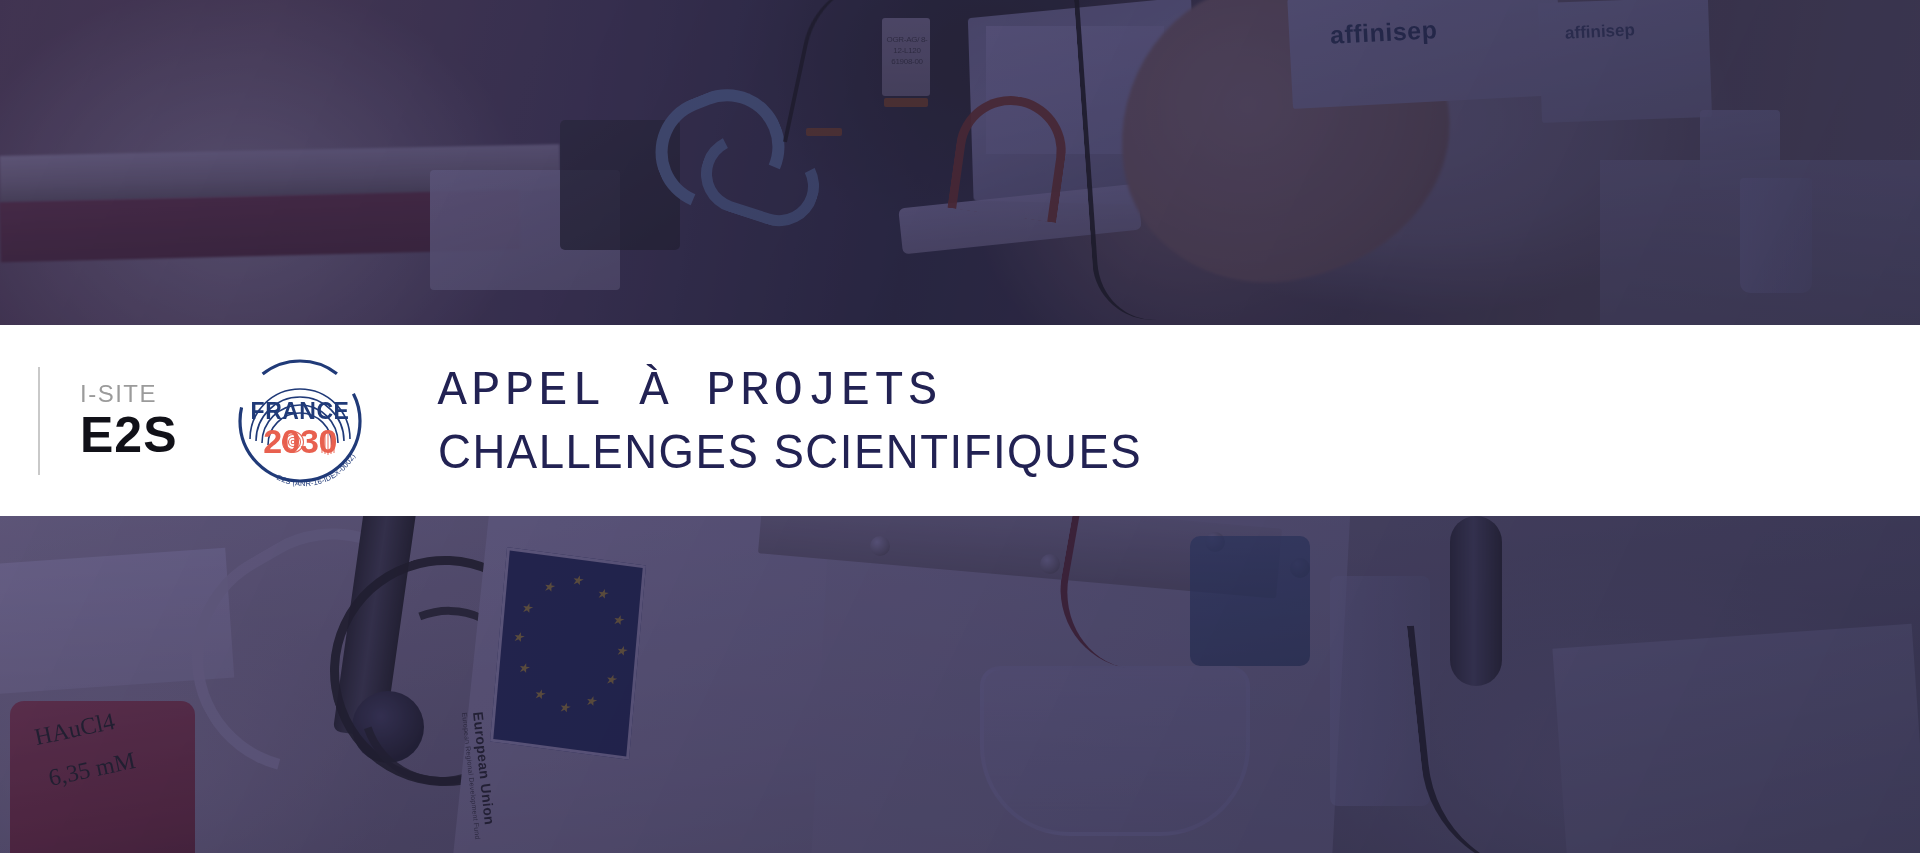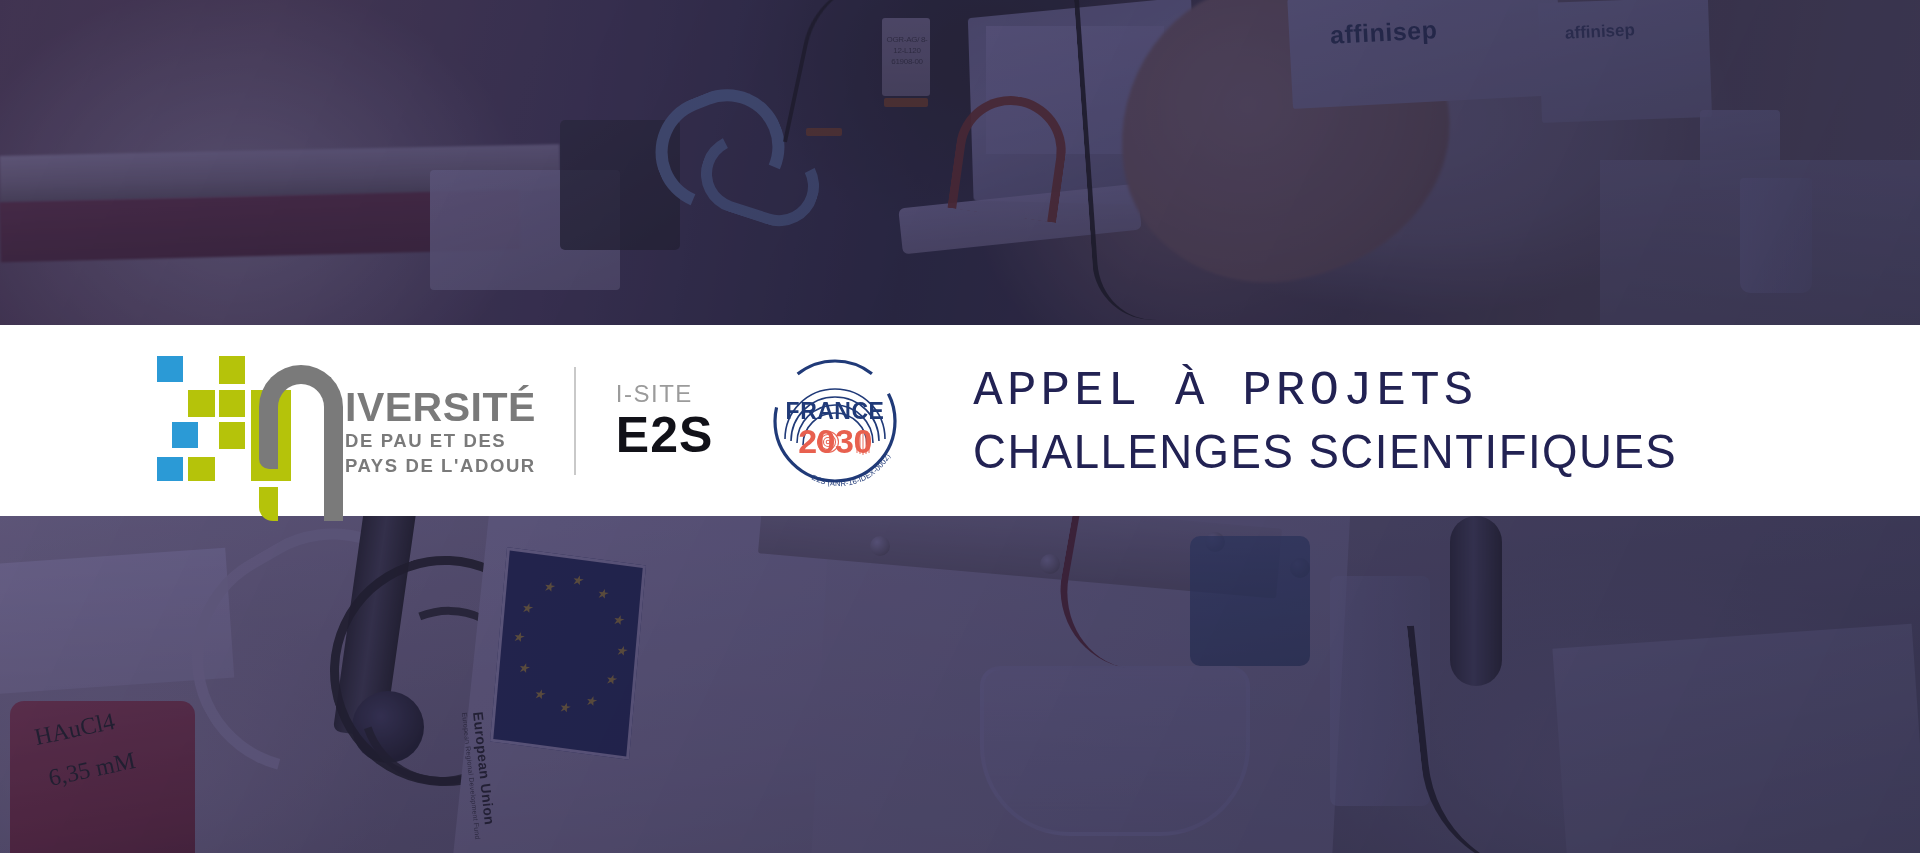--- a/index.html
+++ b/index.html
@@ -473,45 +473,20 @@
     <div class="pb-bottle-body"></div>
     <div class="pb-bottle"></div>
     <div class="pb-bottle-txt1">HAuCl4</div>
     <div class="pb-bottle-txt2">6,35 mM</div>
     <div class="tint"></div>
     <div class="tint2"></div>
   </div>
 
   <div class="white-band">
 
-    <div class="uppa-logo">
-      <div class="mosaic" id="mosaic">
-          <i style="left: 14px; top: 0px; width: 26px; height: 26px; background: rgb(43, 154, 214);"></i>
-          <i style="left: 76px; top: 0px; width: 26px; height: 28px; background: rgb(181, 195, 10);"></i>
-          <i style="left: 45px; top: 34px; width: 27px; height: 27px; background: rgb(181, 195, 10);"></i>
-          <i style="left: 76px; top: 34px; width: 26px; height: 27px; background: rgb(181, 195, 10);"></i>
-          <i style="left: 29px; top: 66px; width: 26px; height: 26px; background: rgb(43, 154, 214);"></i>
-          <i style="left: 76px; top: 66px; width: 26px; height: 27px; background: rgb(181, 195, 10);"></i>
-          <i style="left: 14px; top: 101px; width: 26px; height: 24px; background: rgb(43, 154, 214);"></i>
-          <i style="left: 45px; top: 101px; width: 27px; height: 24px; background: rgb(181, 195, 10);"></i>
-          <i style="left: 108px; top: 34px; width: 40px; height: 91px; background: rgb(181, 195, 10);"></i>
-        </div>
-      <div class="uppa-word">
-        <div class="uppa-u">
-          <span class="arch"></span>
-          <span class="leg-green"></span>
-          <span class="legr"></span>
-        </div>
-        <div class="uppa-text">
-          <div class="uppa-title">IVERSITÉ</div>
-          <div class="uppa-sub">DE PAU ET DES</div>
-          <div class="uppa-sub">PAYS DE L'ADOUR</div>
-        </div>
-      </div>
-    </div>
 
     <div class="vdivider"></div>
 
     <div class="isite-block">
       <div class="isite-top">I-SITE</div>
       <div class="isite-main">E2S</div>
     </div>
 
     <div class="france2030">
       <svg width="148" height="148" viewBox="0 0 148 148">

